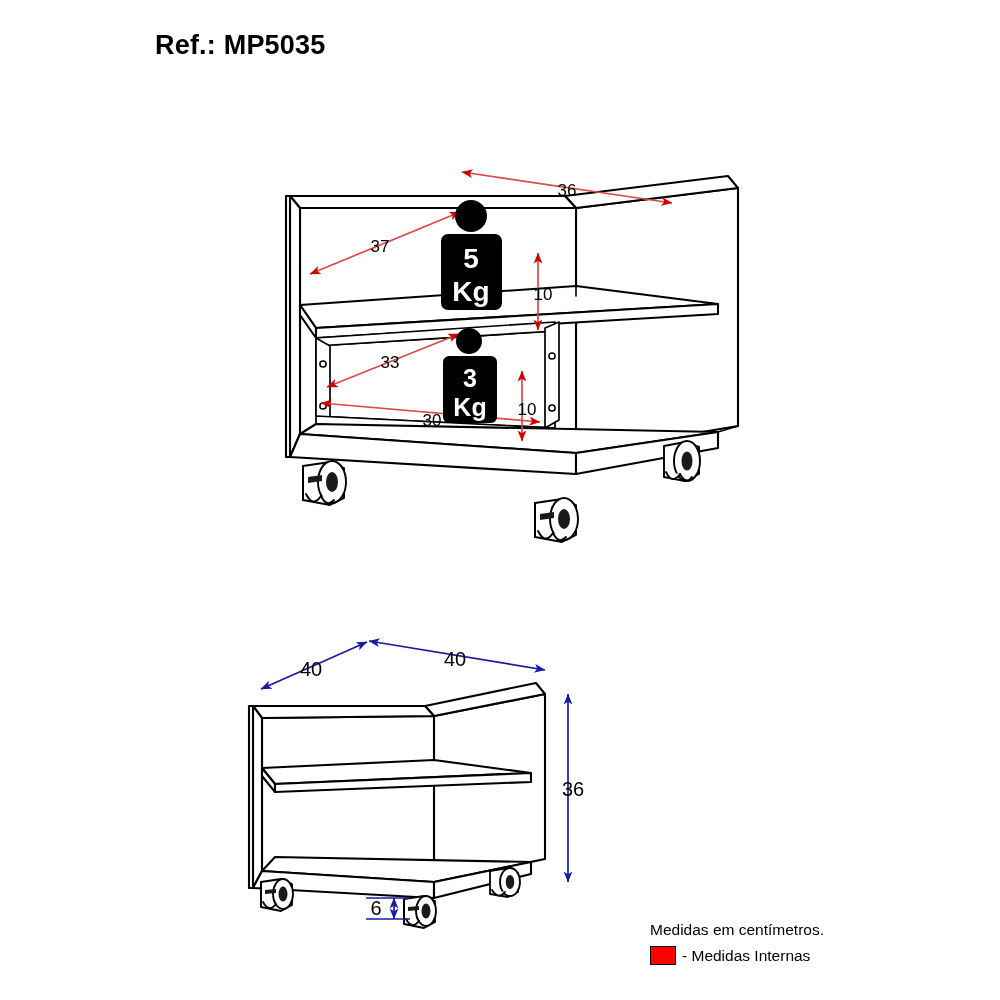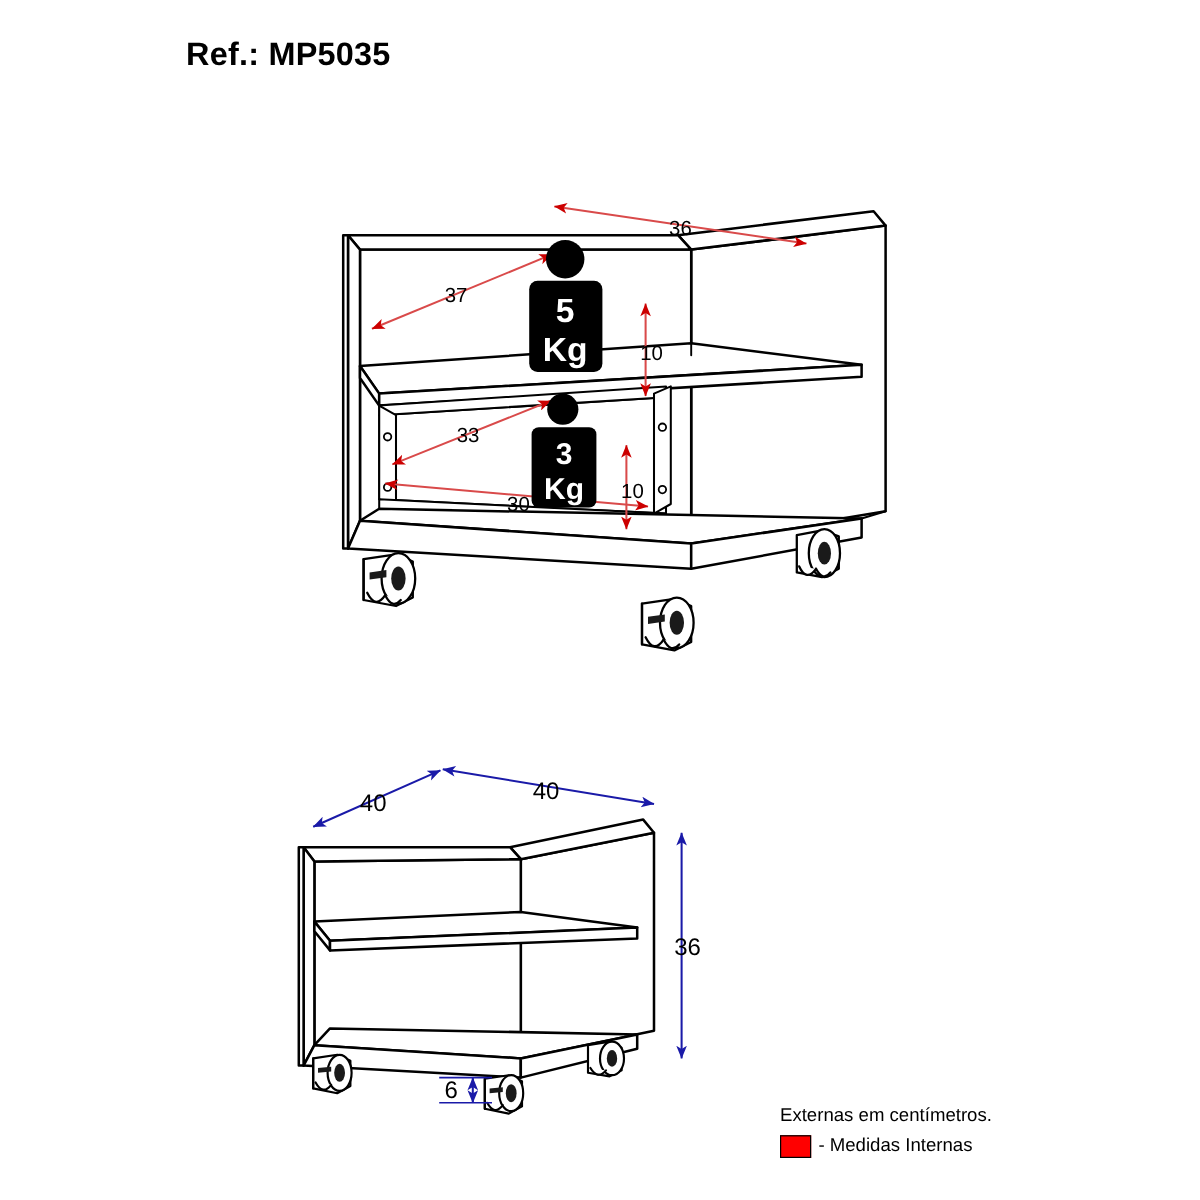--- a/index.html
+++ b/index.html
@@ -41,20 +41,21 @@
     width: 340px;
   }
   .legend-title {
     font-size: 15.5px;
     color: #000000;
     margin-bottom: 7px;
     white-space: nowrap;
   }
   .legend-row {
     display: flex;
+    align-items: center;
     margin-bottom: 6px;
   }
   .swatch {
     width: 24px;
     height: 17px;
     border: 1px solid #000000;
     margin-right: 6px;
     flex: 0 0 auto;
   }
   .swatch-internal { background: #ff0000; }
@@ -260,21 +261,21 @@
     <g font-family="Liberation Sans, sans-serif" font-size="20" fill="#000000">
       <text x="311" y="660" text-anchor="middle">40</text>
       <text x="455" y="650" text-anchor="middle">40</text>
       <text x="573" y="780" text-anchor="middle">36</text>
       <text x="376" y="899" text-anchor="middle">6</text>
     </g>
 
   </svg>
 
   <div class="legend">
-    <div class="legend-title">Externas em centímetros.</div>
+    <div class="legend-title">Medidas em centímetros.</div>
 
     <div class="legend-row">
       <span class="swatch swatch-internal"></span>
       <span class="legend-label">- Medidas Internas</span>
     </div>
 
   </div>
 
 </div>
 

